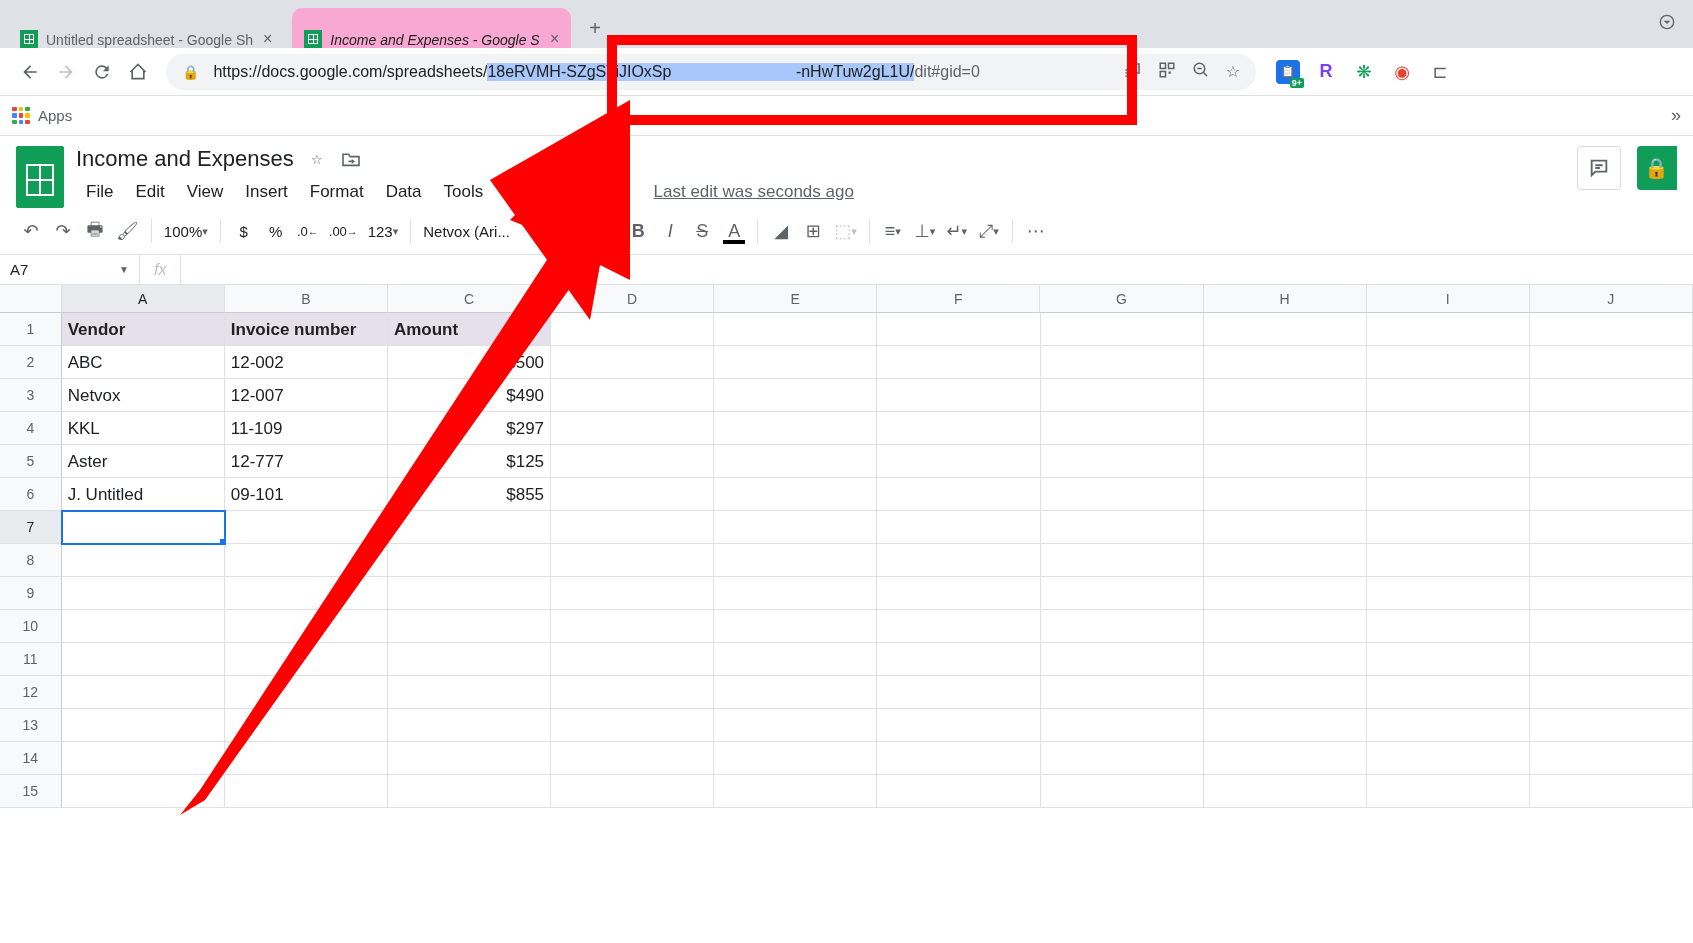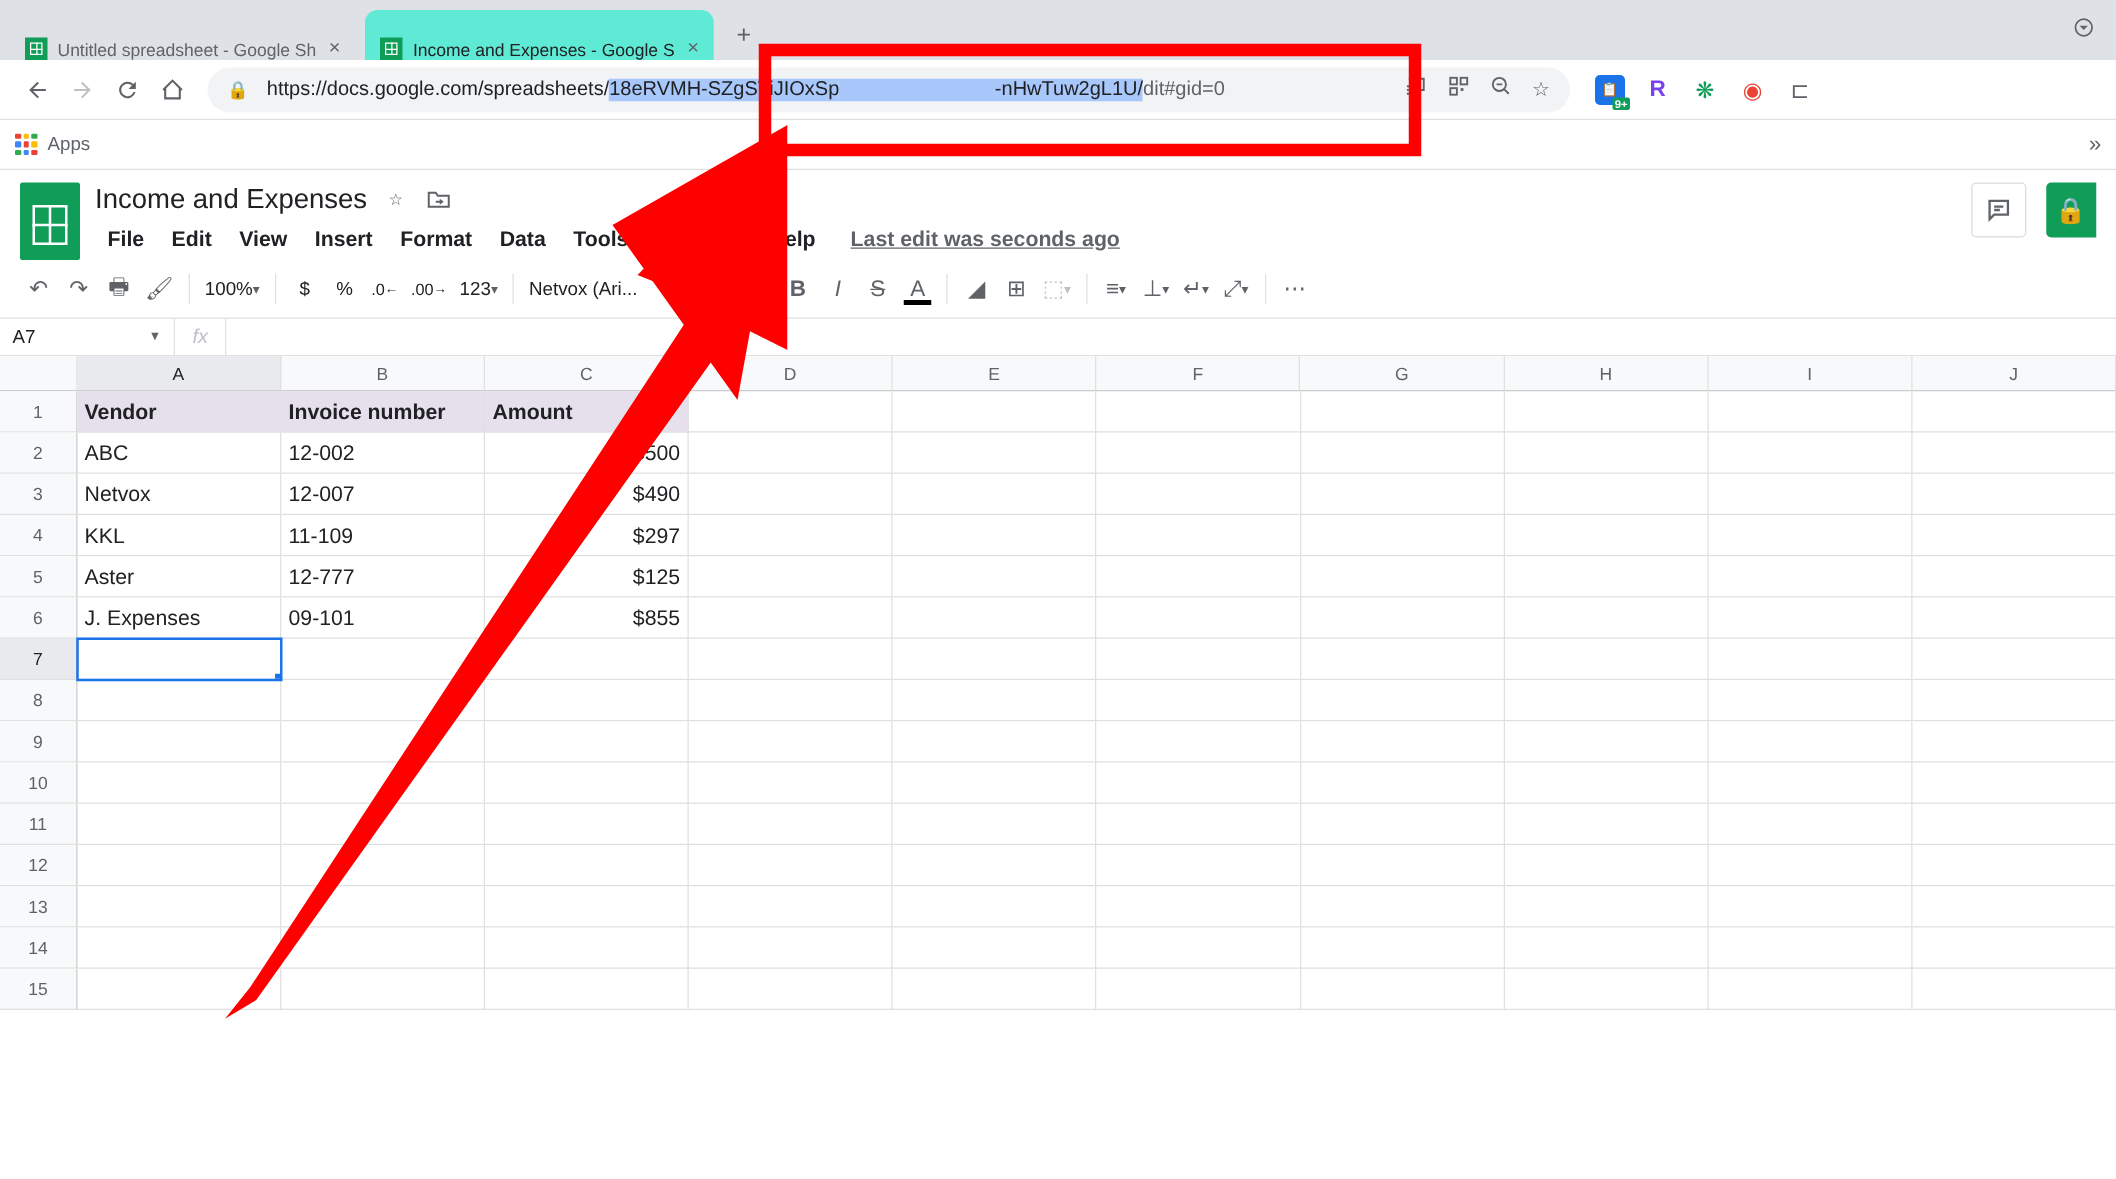--- a/index.html
+++ b/index.html
@@ -1,21 +1,21 @@
 <!DOCTYPE html>
 <html><head>
 <meta charset="utf-8">
 <style>
 * { box-sizing: border-box; margin: 0; padding: 0; }
 body { font-family: Arial, sans-serif; font-size: 13px; color: #202124; background: #fff; overflow: hidden; width: 1693px; height: 943px; position: relative; }
 
 
 .browser-chrome { background: #dee1e6; height: 48px; display: flex; align-items: flex-end; }
 .tab { display: flex; align-items: flex-end; height: 40px; padding: 0 12px; margin-left: 8px; border-radius: 10px 10px 0 0; font-size: 14px; color: #5f6368; max-width: 300px; position: relative; }
-.tab.active { background: #5eead4; color: #202124; }
+.tab.active { background: #f9a8d4; color: #202124; font-style: italic; }
 .tab .sheets-favicon { width: 18px; height: 18px; margin-right: 8px; background: #0f9d58; position: relative; }
 .tab .sheets-favicon::after { content: ''; position: absolute; top: 4px; left: 4px; right: 4px; bottom: 4px; border: 1px solid #fff; }
 .tab .sheets-favicon::before { content: ''; position: absolute; top: 4px; left: 4px; right: 4px; bottom: 4px; background: linear-gradient(#fff 0 0) center/1px 100% no-repeat, linear-gradient(#fff 0 0) center/100% 1px no-repeat; }
 .tab .tab-title { white-space: nowrap; overflow: hidden; text-overflow: ellipsis; flex: 1; }
 .tab .tab-close { margin-left: 10px; font-size: 16px; color: #5f6368; }
 .new-tab { width: 32px; height: 32px; display: flex; align-items: center; justify-content: center; font-size: 20px; color: #5f6368; margin-left: 8px; margin-bottom: 4px; }
 
 .toolbar-row { height: 48px; background: #fff; display: flex; align-items: center; padding: 0 12px; border-bottom: 1px solid #e0e0e0; }
 .nav-btn { width: 36px; height: 36px; display: flex; align-items: center; justify-content: center; color: #5f6368; border-radius: 50%; }
 .nav-btn svg { width: 20px; height: 20px; }
@@ -35,21 +35,21 @@
 .bm-overflow { margin-left:auto; color:#5f6368; font-size:18px;}
 
 
 .sheets-header { display: flex; align-items: flex-start; padding: 10px 16px 0 16px; }
 .sheets-logo { width: 48px; height: 62px; background: #0f9d58; margin-right: 12px; position: relative; border-radius: 2px;}
 .sheets-logo::after { content:''; position:absolute; top:18px; left:10px; right:10px; bottom:12px; border:2px solid #fff; }
 .sheets-logo::before { content:''; position:absolute; top:18px; left:10px; right:10px; bottom:12px; background: linear-gradient(#fff 0 0) center/2px 100% no-repeat, linear-gradient(#fff 0 0) center/100% 2px no-repeat; }
 .doc-title-row { display: flex; align-items: center; gap: 12px; margin-bottom: 2px;}
 .doc-title { font-size: 22px; color: #202124; }
 .title-icon { color: #5f6368; width:22px; height:22px; display:flex; align-items:center; justify-content:center;}
-.menu-bar { display: flex; align-items: center; gap: 2px; font-size: 17px; color: #202124; margin-top: 6px; font-weight: bold;}
+.menu-bar { display: flex; align-items: center; gap: 2px; font-size: 17px; color: #202124; margin-top: 6px;}
 .menu-item { padding: 4px 10px; border-radius: 4px; }
 .last-edit { color: #5f6368; text-decoration: underline; margin-left: 16px;}
 .header-right { margin-left: auto; display: flex; align-items: center; gap: 16px; padding-right: 0;}
 .comment-btn { width:44px; height:44px; border:1px solid #dadce0; border-radius:4px; display:flex; align-items:center; justify-content:center; color:#5f6368; font-size:22px;}
 .share-btn { background:#0f9d58; color:#fff; width:40px; height:44px; border-radius:4px 0 0 4px; display:flex; align-items:center; justify-content:center; font-size:20px;}
 
 
 .sheets-toolbar { display:flex; align-items:center; padding: 8px 16px; border-bottom:1px solid #e0e0e0; gap: 2px; color:#5f6368;}
 .tb-btn { min-width:30px; height:30px; display:flex; align-items:center; justify-content:center; padding:0 4px; font-size:18px;}
 .tb-sep { width:1px; height:24px; background:#e0e0e0; margin:0 6px;}
@@ -340,21 +340,21 @@
       <div class="cell"></div>
       <div class="cell"></div>
       <div class="cell"></div>
       <div class="cell"></div>
       <div class="cell"></div>
       <div class="cell"></div>
       <div class="cell"></div>
     </div>
     <div class="row">
       <div class="row-h">6</div>
-      <div class="cell">J. Expenses</div>
+      <div class="cell">J. Untitled</div>
       <div class="cell">09-101</div>
       <div class="cell num">$855</div>
       <div class="cell"></div>
       <div class="cell"></div>
       <div class="cell"></div>
       <div class="cell"></div>
       <div class="cell"></div>
       <div class="cell"></div>
       <div class="cell"></div>
     </div>

